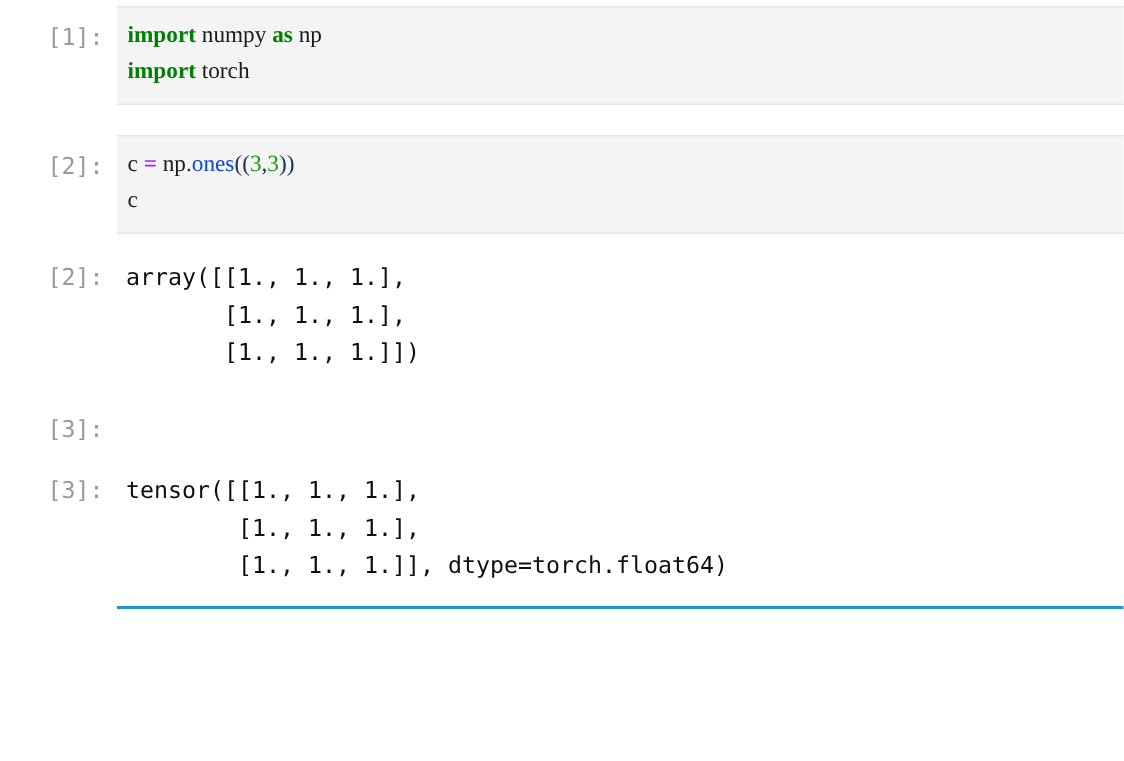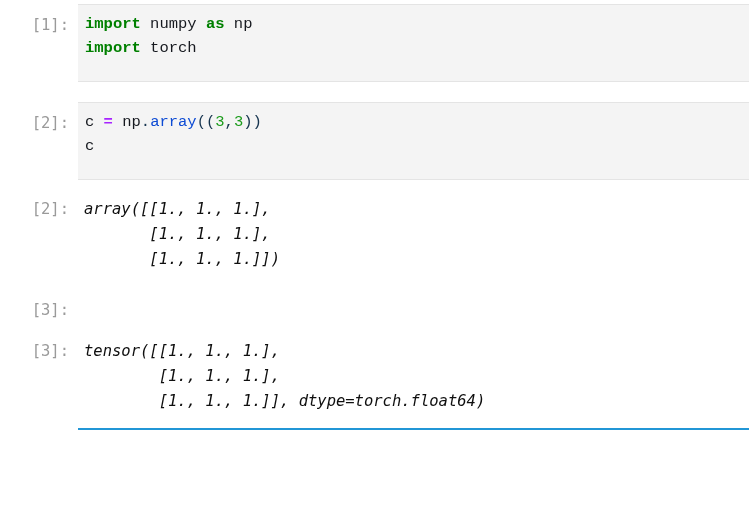--- a/index.html
+++ b/index.html
@@ -48,42 +48,41 @@
     padding-top: 4px;
   }
 
   
   .source {
     flex: 1;
     background: #f4f4f4;
     border: 1px solid #e4e4e4;
     border-left: none;
     border-right: none;
-    padding: 7px 0 21px 7px;
+    padding: 7px 0 9px 7px;
     box-sizing: border-box;
-    font-family: Liberation Mono, monospace;
+    font-family: Liberation Serif, serif;
     font-size: 15.5px;
     line-height: 24px;
     color: #1a1a1a;
     white-space: pre;
     overflow: hidden;
   }
 
   
   .output {
     flex: 1;
     background: transparent;
     padding: 4px 2px 4px 6px;
     box-sizing: border-box;
     font-family: "DejaVu Sans Mono", "Liberation Mono", monospace;
     font-size: 15.5px;
     line-height: 25px;
     color: #0f0f0f;
     white-space: pre;
-    font-style: italic;
   }
 
   
   .gap-lg { height: 20px; }
   .gap-md { height: 13px; }
   .gap-sm { height: 10px; }
 
   
   .selected-cell {
     display: flex;
@@ -115,21 +114,21 @@
   <div class="cell input-cell">
     <div class="prompt">[1]:</div>
     <div class="source"><span class="k">import</span><span class="n"> numpy </span><span class="k">as</span><span class="n"> np</span>
 <span class="k">import</span><span class="n"> torch</span></div>
   </div>
 
   <div class="gap-lg"></div>
 
   <div class="cell input-cell">
     <div class="prompt">[2]:</div>
-    <div class="source"><span class="n">c </span><span class="o">=</span><span class="n"> np</span><span class="p">.</span><span class="nf">array</span><span class="p">((</span><span class="mi">3</span><span class="p">,</span><span class="mi">3</span><span class="p">))</span>
+    <div class="source"><span class="n">c </span><span class="o">=</span><span class="n"> np</span><span class="p">.</span><span class="nf">ones</span><span class="p">((</span><span class="mi">3</span><span class="p">,</span><span class="mi">3</span><span class="p">))</span>
 <span class="n">c</span></div>
   </div>
 
   <div class="gap-md"></div>
 
   <div class="cell">
     <div class="prompt out-prompt">[2]:</div>
     <div class="output">array([[1., 1., 1.],
        [1., 1., 1.],
        [1., 1., 1.]])</div>

